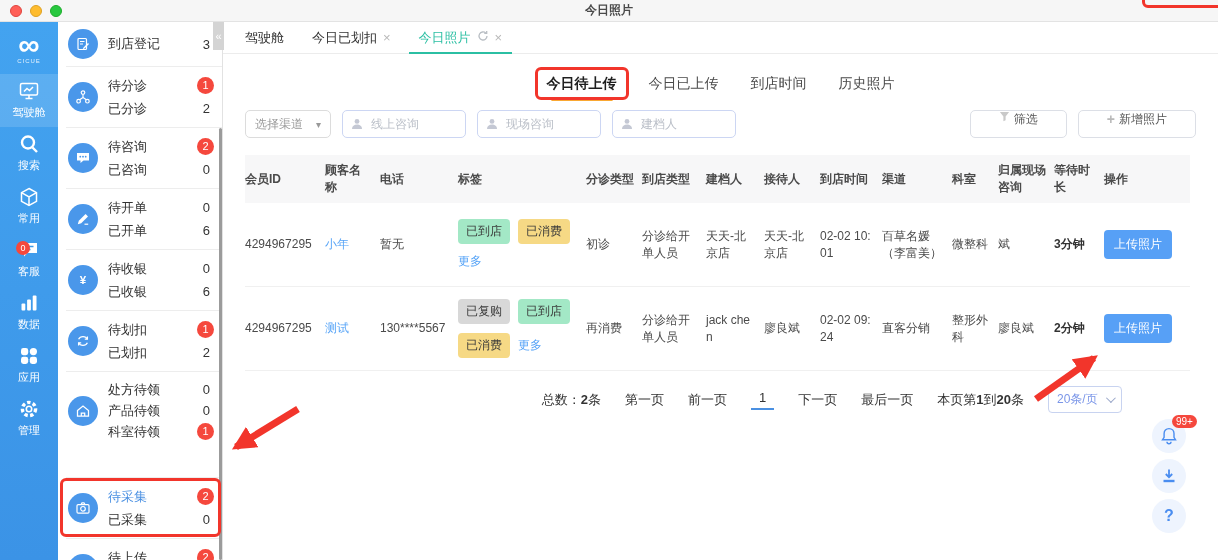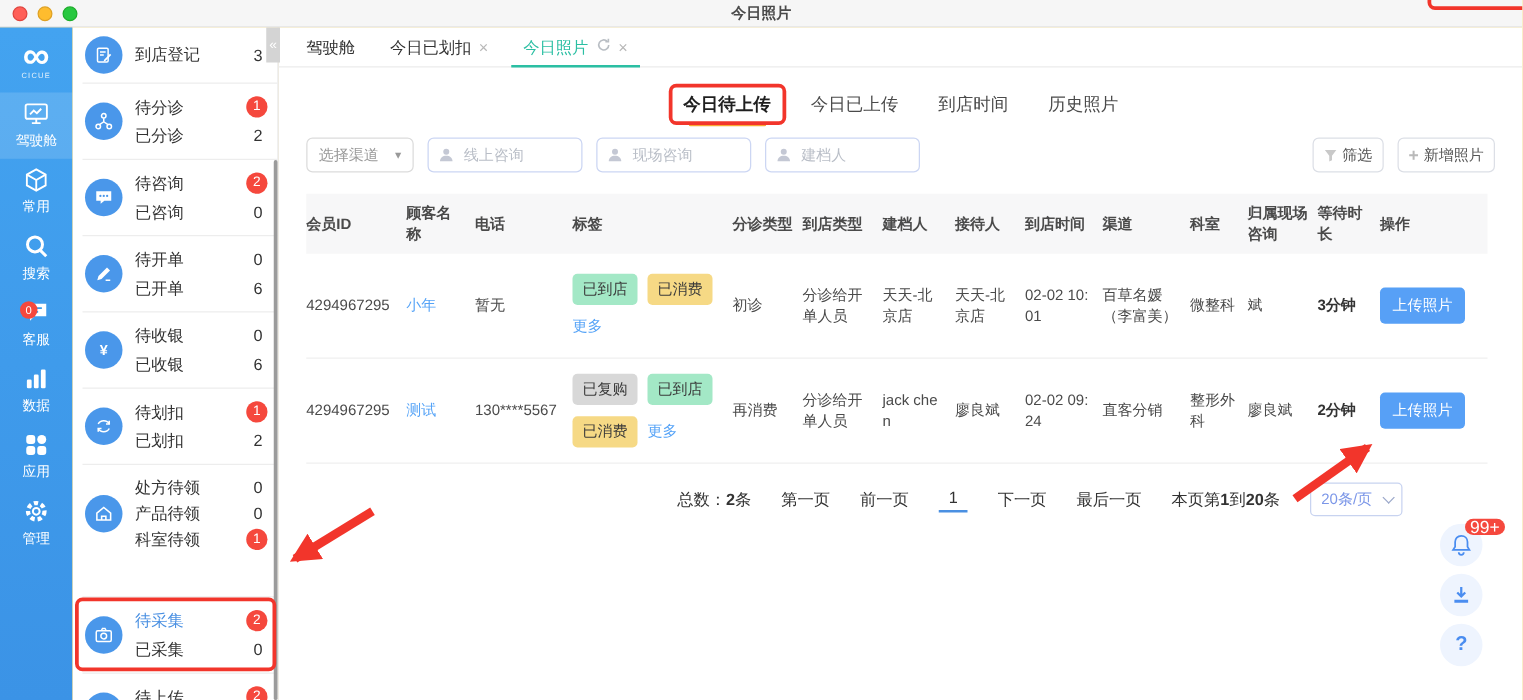--- a/index.html
+++ b/index.html
@@ -57,21 +57,21 @@
   .subtab-underline { position:absolute; left:4px; right:4px; bottom:0; height:3px; border-radius:2px; background:#f9a832; }
 
   .filterbar { margin-top:8px; padding:0 22px; display:flex; align-items:center; gap:11px; height:30px; }
   .f-select { width:86px; height:28px; border:1px solid #dcdcdc; border-radius:5px; display:flex; align-items:center; justify-content:space-between; padding:0 9px; color:#999; font-size:12px; cursor:pointer; }
   .f-select .caret { color:#999; font-size:10px; }
   .finput { position:relative; width:124px; height:28px; }
   .finput svg { position:absolute; left:9px; top:8px; }
   .finput input { width:100%; height:100%; border:1px solid #ccd6f3; border-radius:5px; padding-left:28px; font-size:12px; color:#333; outline:none; font-family:inherit; }
   .finput input::placeholder { color:#b9bec7; }
   .f-spacer { flex:1; }
-  .ghost-btn { height:28px; border:1px solid #dcdfe6; background:#fff; border-radius:5px; display:flex; align-items:center; gap:4px; padding:0 8px; font-size:12px; color:#555; cursor:pointer; font-family:inherit; }
+  .ghost-btn { height:28px; border:1px solid #dcdfe6; background:#fff; border-radius:5px; display:flex; gap:4px; padding:0 28px; font-size:12px; color:#555; cursor:pointer; font-family:inherit; }
   .ghost-btn .plus { color:#b9b9b9; font-size:14px; font-weight:bold; }
 
   
   .tbl { margin:16px 28px 0 22px; width:945px; }
   .tr { display:grid; grid-template-columns:80px 55px 78px 128px 56px 64px 58px 56px 62px 70px 46px 56px 50px 86px; align-items:center; }
   .thead { background:#f7f7f8; font-weight:bold; font-size:12px; color:#333; min-height:45px; line-height:15px; }
   .thead .td { padding:7px 8px 7px 0; }
   .td { padding-right:8px; font-size:12px; color:#4a4a4a; line-height:17px; word-break:break-all; }
   .trow { min-height:84px; border-bottom:1px solid #f0f0f0; }
   .trow:first-of-type { border-top:1px solid #f0f0f0; }
@@ -86,21 +86,21 @@
   .pagination { margin-top:15px; display:flex; justify-content:flex-end; align-items:center; gap:24px; padding-right:96px; font-size:13px; color:#333; }
   .pg-item { cursor:pointer; }
   .pg-current { color:#333; padding:0 8px 3px; border-bottom:2px solid #4a90e2; cursor:pointer; }
   .pg-select { width:74px; height:27px; border:1px solid #c8d3f0; border-radius:4px; display:flex; align-items:center; justify-content:space-between; padding:0 8px; color:#7b96e8; font-size:12px; cursor:pointer; }
   .chev { width:7px; height:7px; border-right:1.5px solid #9aa7c9; border-bottom:1.5px solid #9aa7c9; transform:rotate(45deg) translateY(-2px); }
 
   
   .floaters { position:absolute; left:1152px; top:419px; display:flex; flex-direction:column; gap:6px; z-index:20; }
   .fl { width:34px; height:34px; border-radius:50%; background:#eef4fe; display:flex; align-items:center; justify-content:center; cursor:pointer; position:relative; }
   .fl-help { color:#4a8df0; font-size:16px; font-weight:bold; }
-  .fl-badge { position:absolute; top:-4px; left:20px; background:#f5483d; color:#fff; font-size:14px; line-height:13px; padding:0 4px; border-radius:8px; white-space:nowrap; }
+  .fl-badge { position:absolute; top:-4px; left:20px; background:#f5483d; color:#fff; font-size:10px; line-height:13px; padding:0 4px; border-radius:8px; white-space:nowrap; }
 
   
   .anno-box { position:absolute; border:3px solid #f2352b; border-radius:6px; pointer-events:none; z-index:50; }
   .box-caiji { left:-6px; top:0; right:1px; bottom:1px; }
   .box-subtab { left:-12px; right:-12px; top:-8px; height:33px; }
   .box-upload { left:-12px; right:-12px; top:-14px; bottom:-14px; }
   .anno-arrows { position:absolute; inset:0; z-index:60; pointer-events:none; }
 </style>
 </head>
 <body>
@@ -129,35 +129,35 @@
             <svg width="22" height="22" viewBox="0 0 22 22" fill="none" stroke="#fff" stroke-width="1.5">
                 <rect x="2.5" y="3.5" width="17" height="11.5" rx="1.5"></rect>
                 <path d="M6 11.5l3-3 2.5 2 3.5-3.5"></path>
                 <path d="M7.5 18.5h7M11 15v3.5"></path>
               </svg>
           </span>
           <span class="blabel">驾驶舱</span>
         </div>
         <div class="bitem">
           <span class="bicon">
+            <svg width="22" height="22" viewBox="0 0 22 22" fill="none" stroke="#fff" stroke-width="2.4">
+                <circle cx="10" cy="9.5" r="6"></circle>
+                <path d="M14.5 14.5L19 19"></path>
+              </svg>
+          </span>
+          <span class="blabel">搜索</span>
+        </div>
+        <div class="bitem">
+          <span class="bicon">
             <svg width="22" height="22" viewBox="0 0 22 22" fill="none" stroke="#fff" stroke-width="1.5">
                 <path d="M11 2.5l7.5 4.2v8.6L11 19.5l-7.5-4.2V6.7z"></path>
                 <path d="M3.5 6.7L11 11l7.5-4.3M11 11v8.5"></path>
               </svg>
           </span>
           <span class="blabel">常用</span>
-        </div>
-        <div class="bitem">
-          <span class="bicon">
-            <svg width="22" height="22" viewBox="0 0 22 22" fill="none" stroke="#fff" stroke-width="2.4">
-                <circle cx="10" cy="9.5" r="6"></circle>
-                <path d="M14.5 14.5L19 19"></path>
-              </svg>
-          </span>
-          <span class="blabel">搜索</span>
         </div>
         <div class="bitem">
           <span class="bicon">
             <svg width="22" height="22" viewBox="0 0 22 22">
                 <path d="M3 4h16v10h-9.5L6 17.5V14H3z" fill="#fff"></path>
                 <path d="M6.5 7.5h9M6.5 10.5h6" stroke="#3d9ae9" stroke-width="1.4"></path>
               </svg>
             <span class="bbadge">0</span>
           </span>
           <span class="blabel">客服</span>

